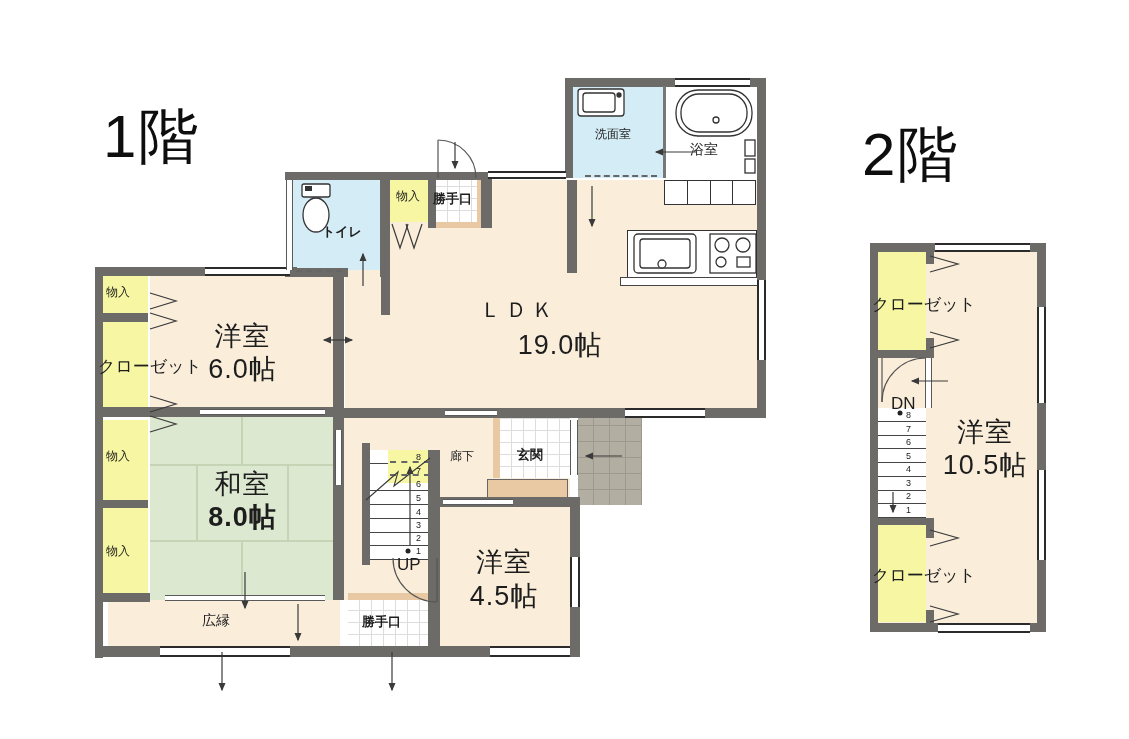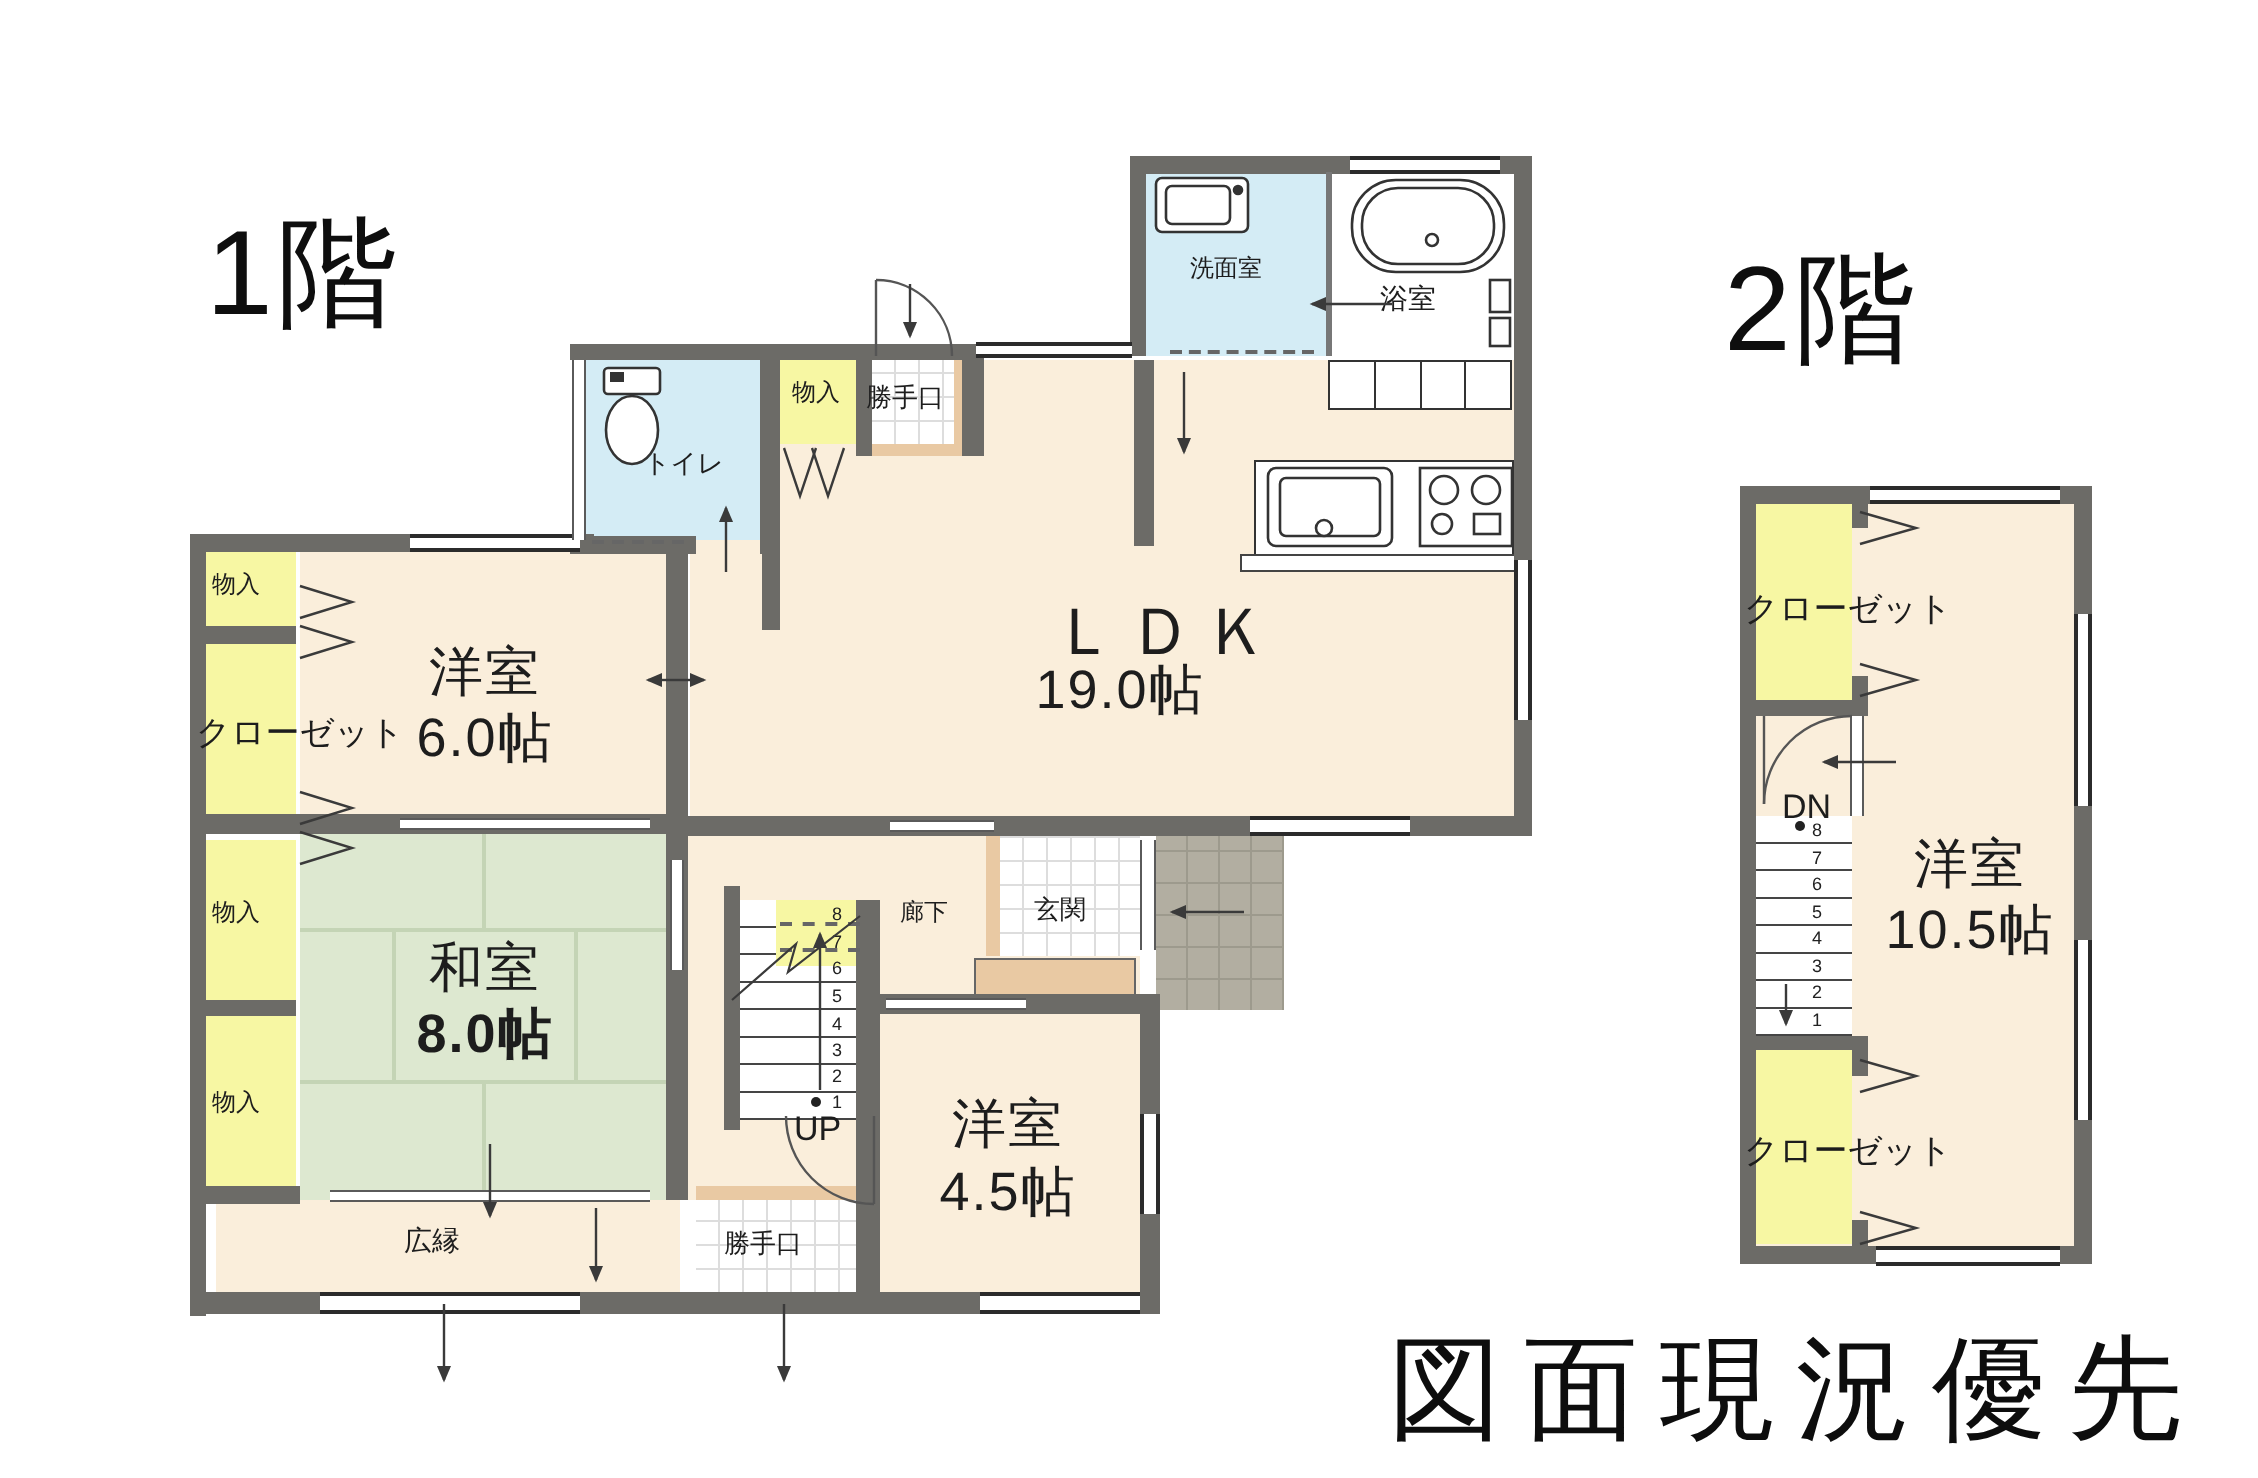--- a/index.html
+++ b/index.html
@@ -6,23 +6,23 @@
   #canvas{position:relative;width:1129px;height:739px;background:#fff;overflow:hidden;
           font-family:"Liberation Sans",sans-serif;color:#1d1d1d;}
   .abs{position:absolute;}
   .floor{position:absolute;z-index:10;}
   .wall{position:absolute;background:#6c6b67;z-index:20;}
   .win-h{position:absolute;background:#fff;border-top:2px solid #2b2b2b;border-bottom:2px solid #2b2b2b;z-index:30;box-sizing:border-box;}
   .win-v{position:absolute;background:#fff;border-left:2px solid #2b2b2b;border-right:2px solid #2b2b2b;z-index:30;box-sizing:border-box;}
   .sd-h{position:absolute;background:#fff;border-top:1px solid #5a5a5a;border-bottom:1px solid #5a5a5a;z-index:30;box-sizing:border-box;}
   .sd-v{position:absolute;background:#fff;border-left:1px solid #5a5a5a;border-right:1px solid #5a5a5a;z-index:30;box-sizing:border-box;}
   .dash-h{position:absolute;border-top:2px dashed #666;z-index:31;}
-  .lbl{position:absolute;z-index:40;color:#1d1d1d;white-space:nowrap;line-height:1.1;} .sz11{font-size:17px;} .sz12{font-size:12px;} .sz13{font-size:13px;} .sz14{font-size:14px;}
+  .lbl{position:absolute;z-index:40;color:#1d1d1d;white-space:nowrap;line-height:1.1;} .sz11{font-size:17px;} .sz12{font-size:12px;} .sz13{font-size:13px;font-weight:bold;} .sz14{font-size:14px;}
   .big{font-size:27px;letter-spacing:1px;text-align:center;}
-  .ldk{font-size:33px;letter-spacing:5px;text-align:right;}
+  .ldk{font-size:21px;letter-spacing:5px;text-align:left;}
   .title{font-size:60px;letter-spacing:2px;color:#0e0e0e;}
   .footer{font-size:57px;letter-spacing:11px;color:#0d0d0d;}
   .tile{background-image:
     repeating-linear-gradient(0deg,transparent 0 11px,#ddd 11px 12px),
     repeating-linear-gradient(90deg,transparent 0 11px,#ddd 11px 12px);
     background-color:#fff;}
   .porch{background-image:
     repeating-linear-gradient(0deg,transparent 0 15px,#9d9a8d 15px 16px),
     repeating-linear-gradient(90deg,transparent 0 15px,#9d9a8d 15px 16px);
     background-color:#b2aea1;}
@@ -191,21 +191,20 @@
     <div class="stairnum" style="left:906px;top:410px;">8</div>
     <div class="stairnum" style="left:906px;top:424px;">7</div>
     <div class="stairnum" style="left:906px;top:437px;">6</div>
     <div class="stairnum" style="left:906px;top:451px;">5</div>
     <div class="stairnum" style="left:906px;top:464px;">4</div>
     <div class="stairnum" style="left:906px;top:478px;">3</div>
     <div class="stairnum" style="left:906px;top:491px;">2</div>
     <div class="stairnum" style="left:906px;top:505px;">1</div>
   </div>
 
-  <div class="lbl footer" style="left:694px;top:664px;">図面現況優先</div>
 
   <svg width="1129" height="739" style="position:absolute;left:0;top:0;z-index:50;pointer-events:none;" viewBox="0 0 1129 739" xmlns="http://www.w3.org/2000/svg">
     <defs>
       <marker id="ah" markerWidth="8" markerHeight="8" refX="6" refY="3" orient="auto">
         <path d="M0,0 L7,3 L0,6 z" fill="#3a3a3a"></path>
       </marker>
     </defs>
 
     <g stroke="#333" stroke-width="1.3" fill="#fff">
       <rect x="578" y="89" width="46" height="27" rx="3"></rect>

